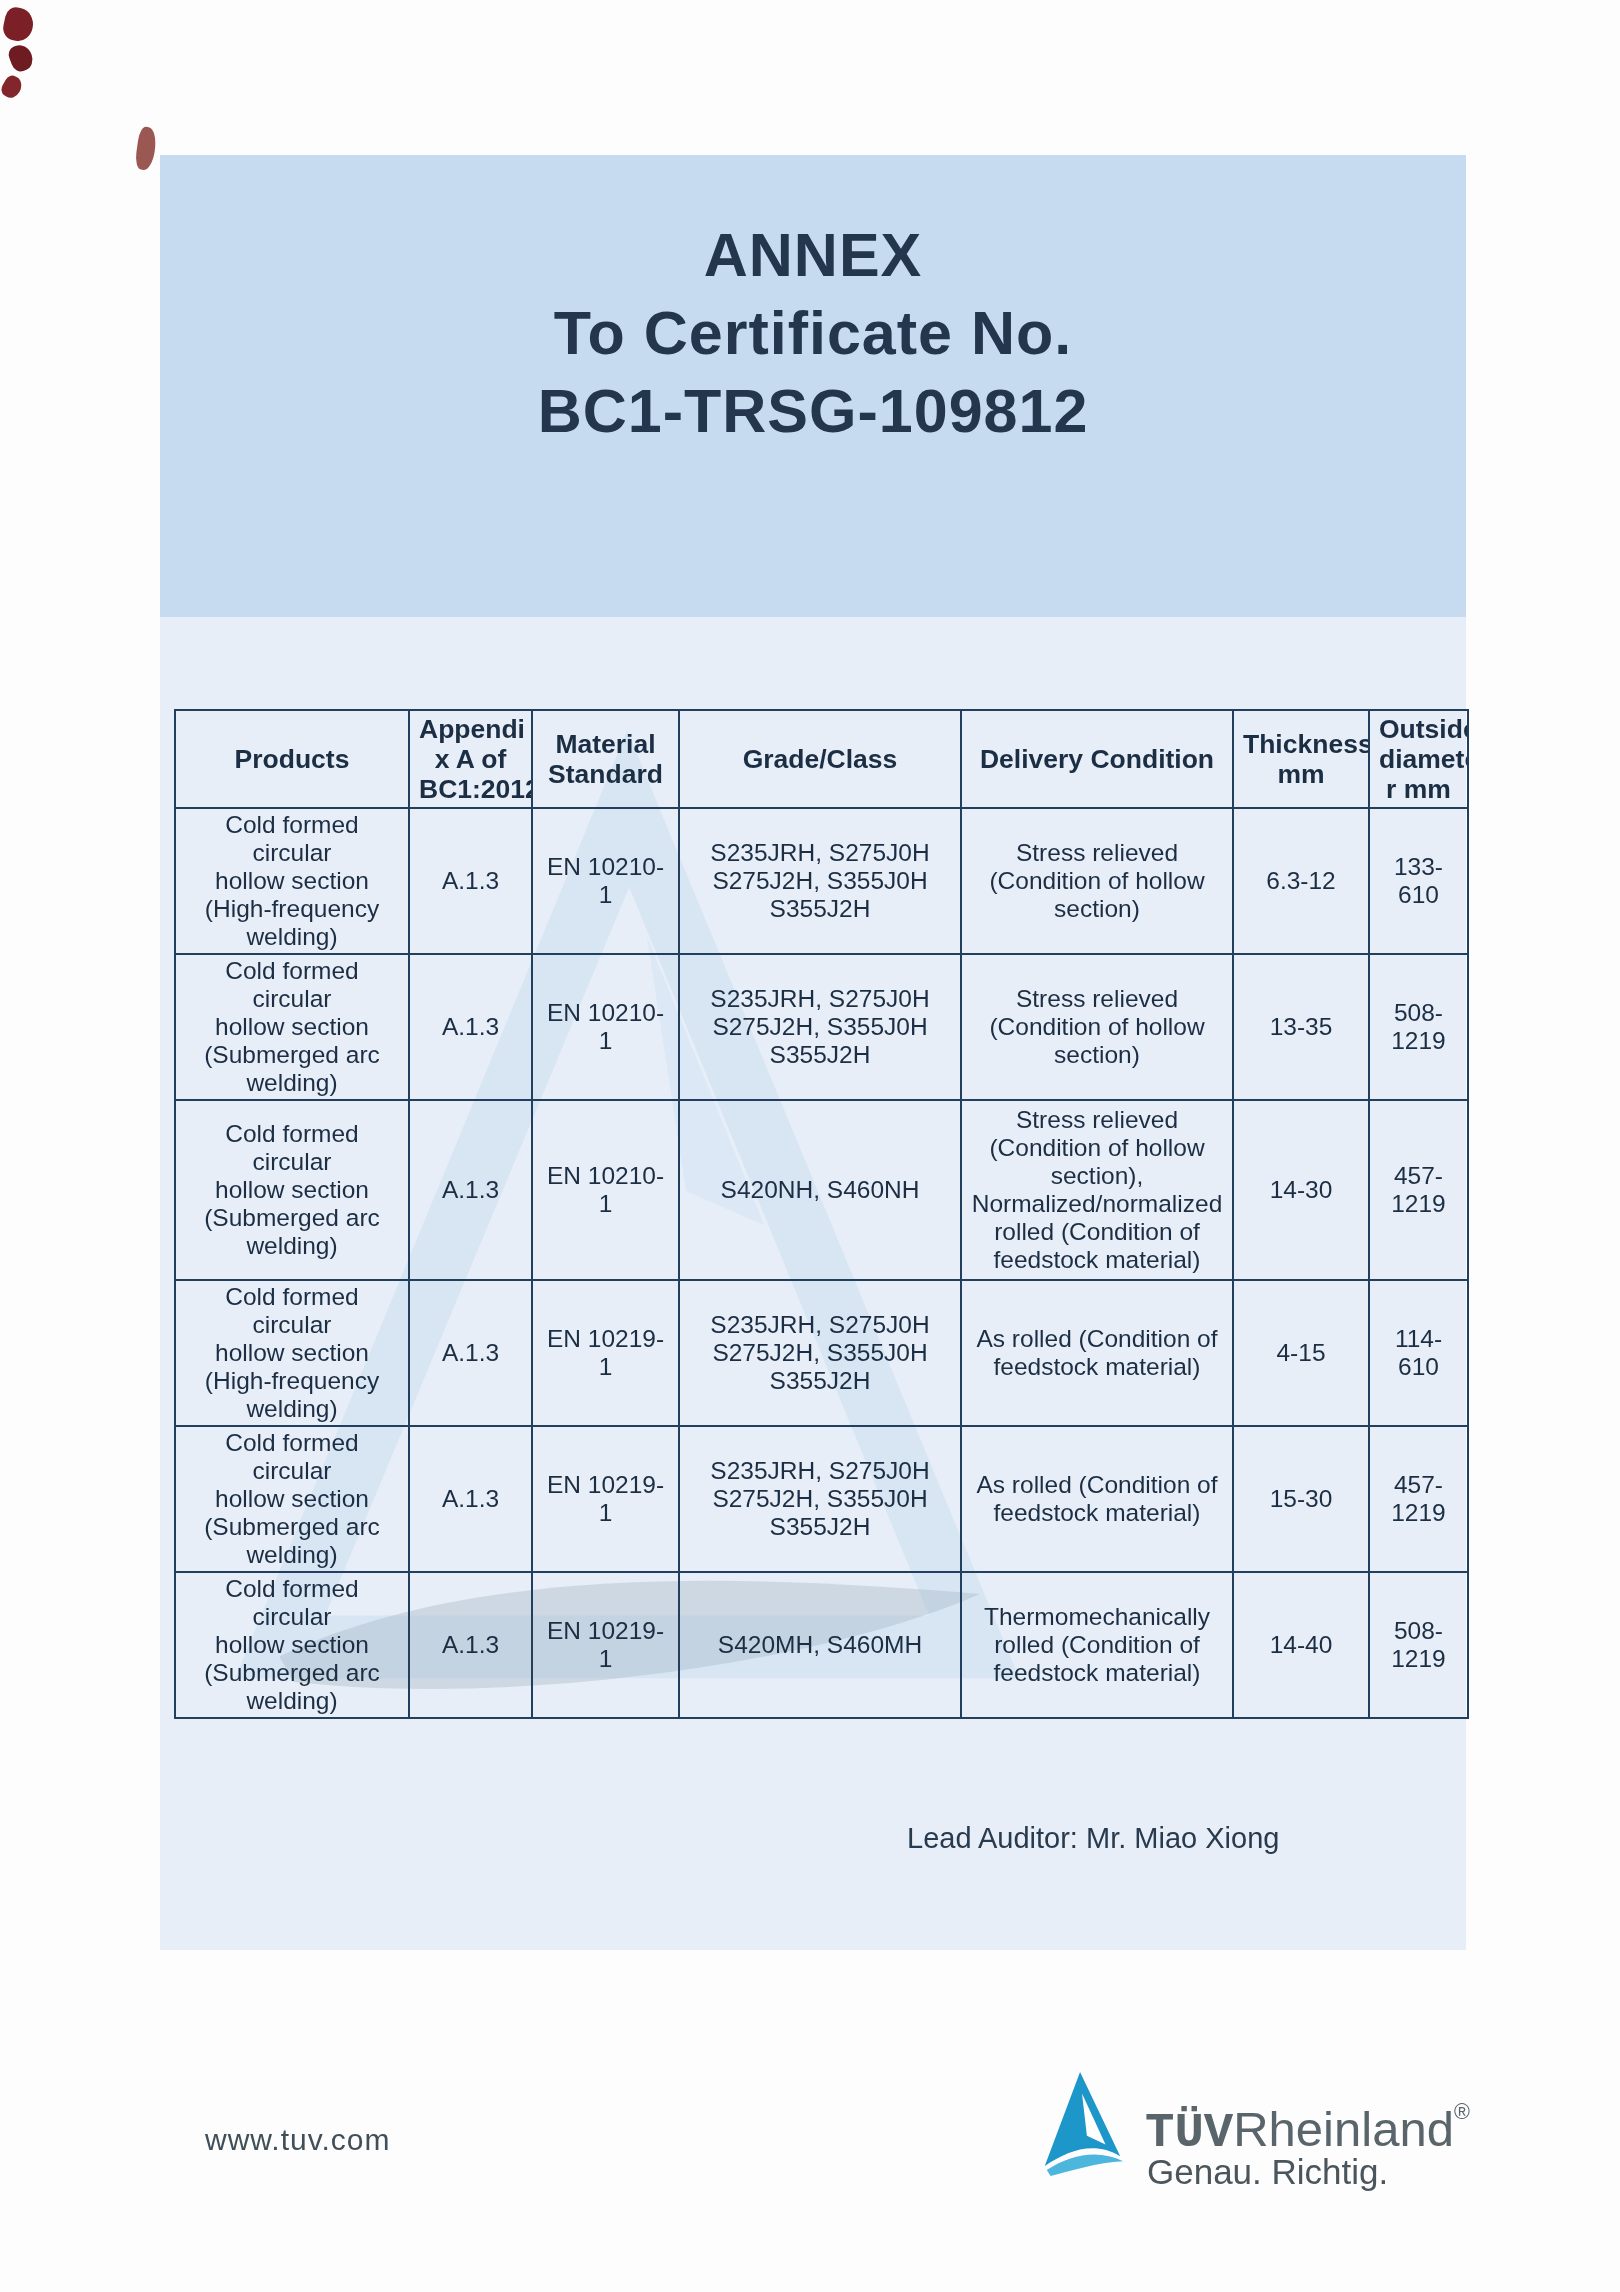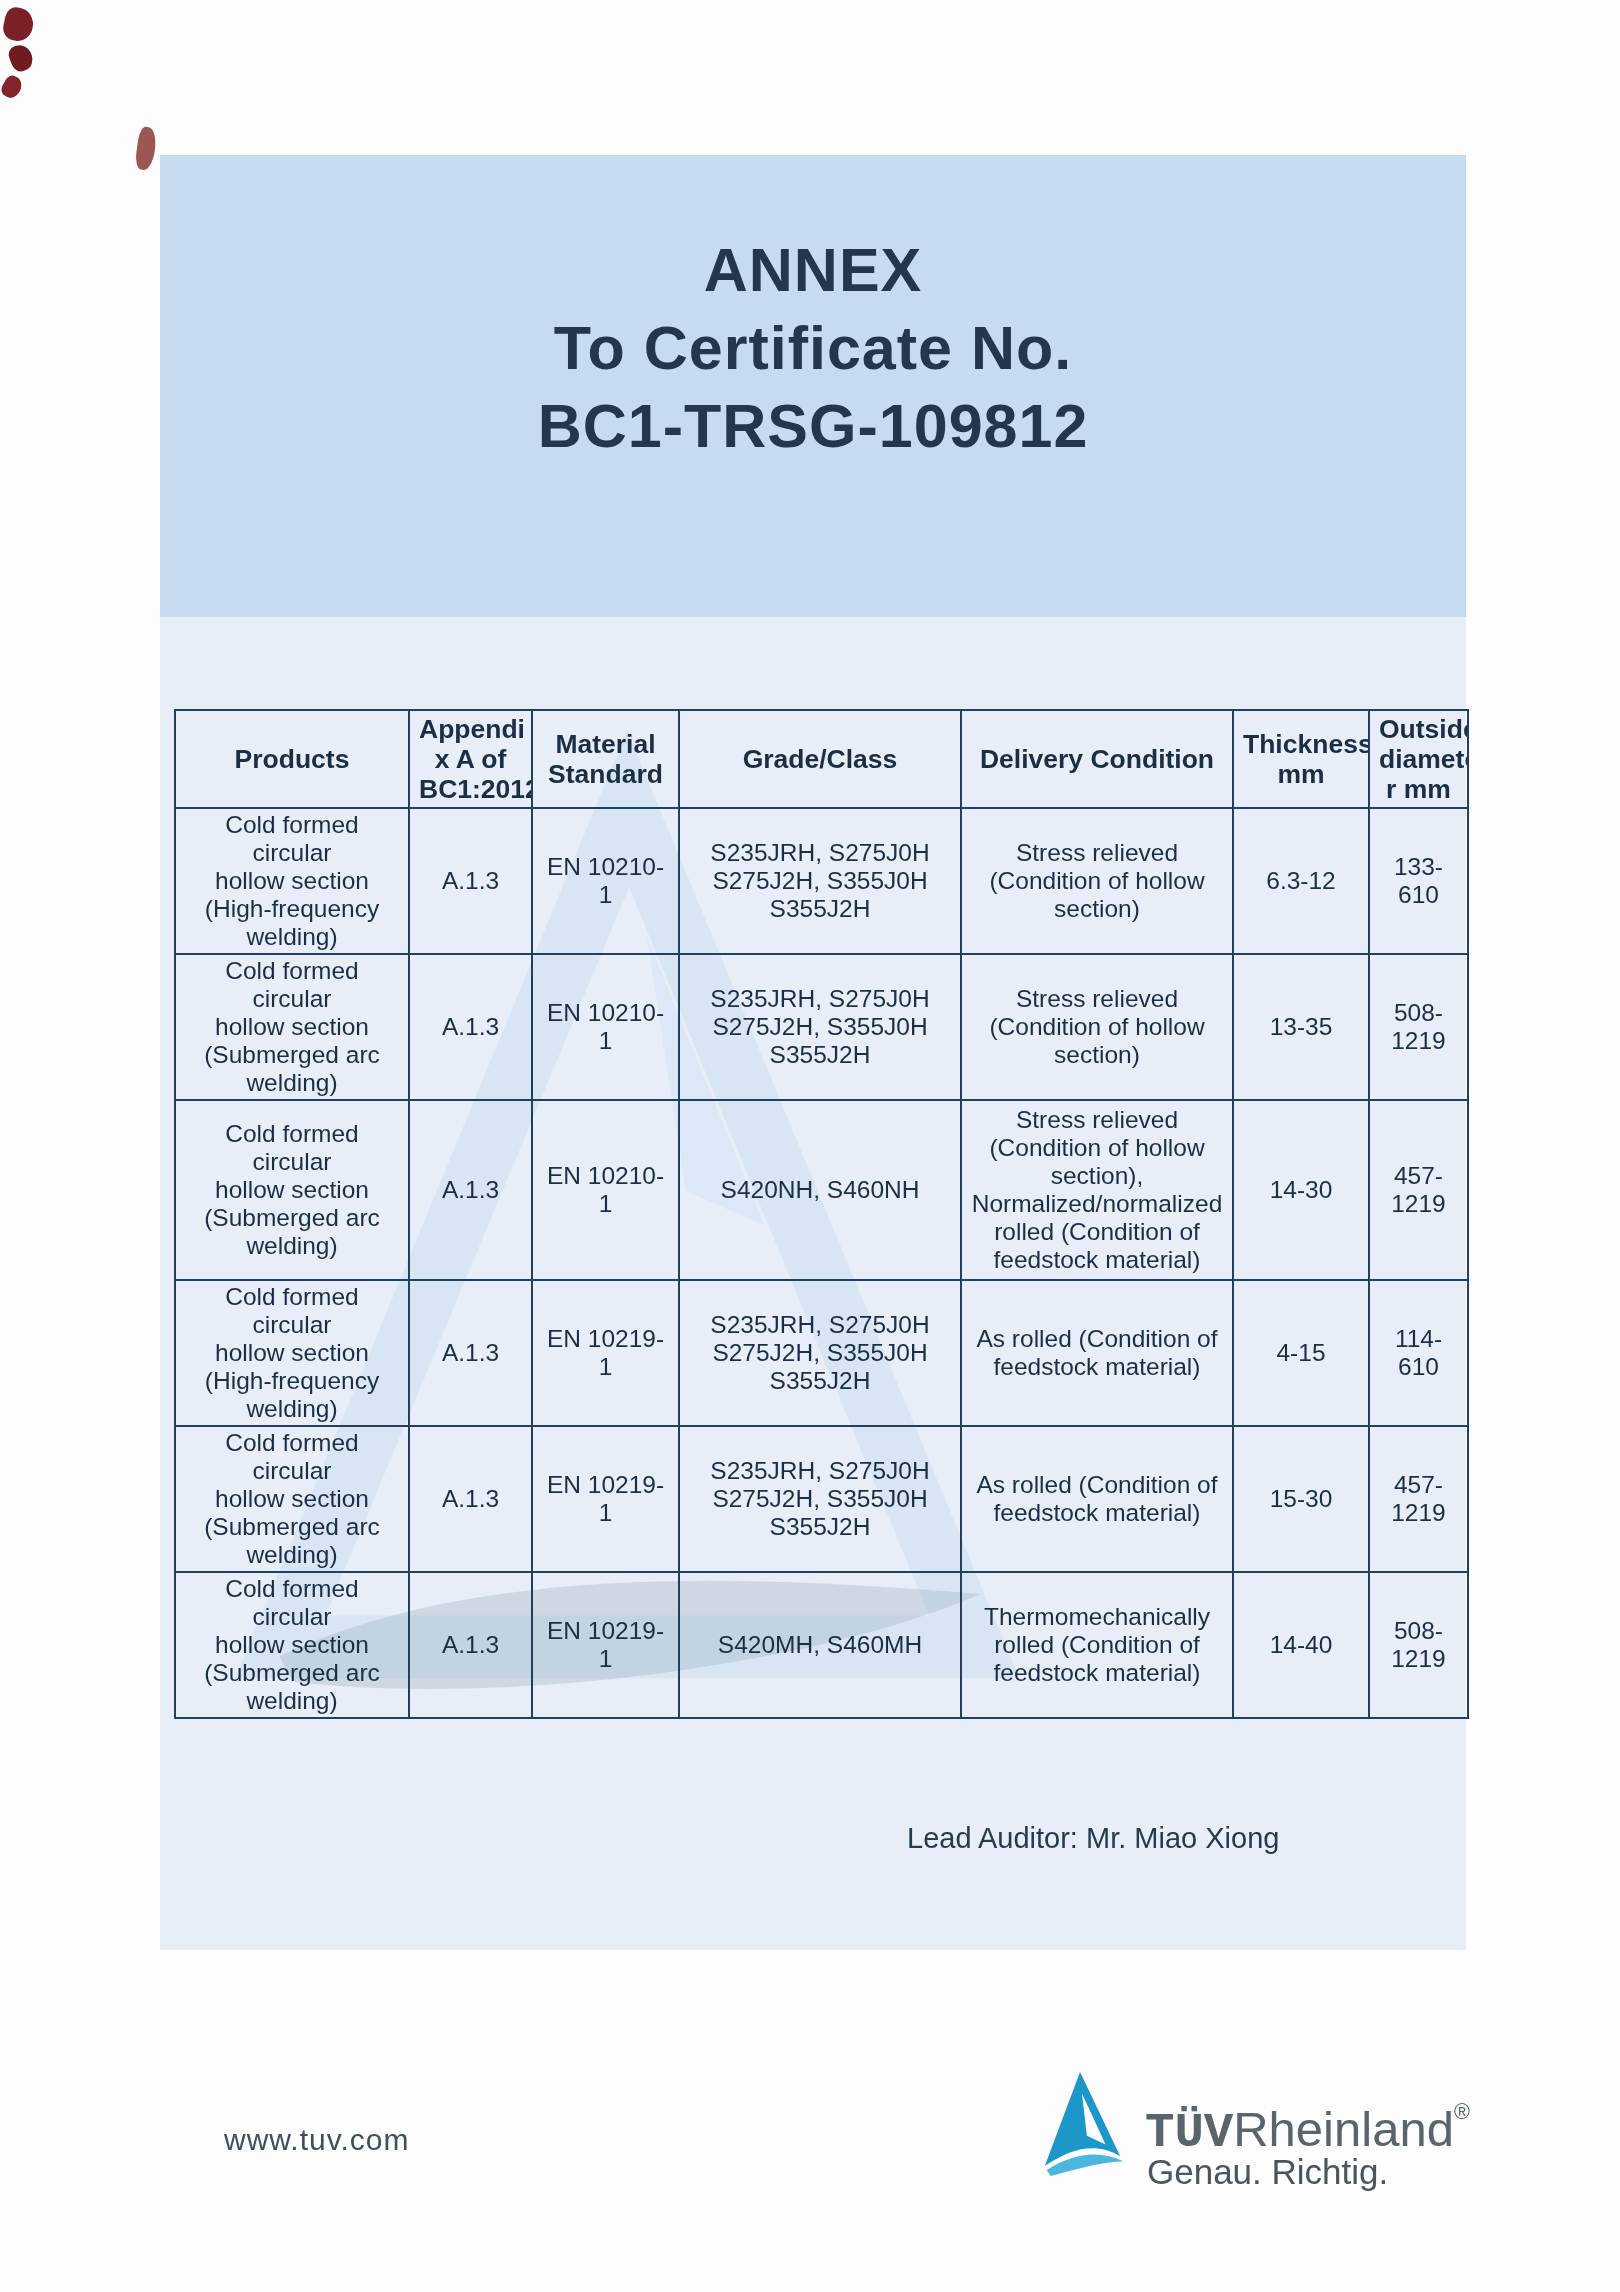--- a/index.html
+++ b/index.html
@@ -13,21 +13,21 @@
   #blob2{left:9.8px;top:45px;width:21.6px;height:25.5px;transform:rotate(-20deg);background:#6e1c22;}
   #blob3{left:2.9px;top:76px;width:17.6px;height:21.6px;transform:rotate(30deg);background:#83262b;}
   #blob4{left:137px;top:127px;width:17.6px;height:43px;transform:rotate(8deg);background:#8a3a33;opacity:.85;}
 
   
   .header-band{
     position:absolute;left:160px;top:155px;width:1306px;height:463px;
     background:#c7dbf0;
   }
   .title-block{
-    position:absolute;left:0;top:76px;width:100%;text-align:center;
+    position:absolute;left:0;top:61px;width:100%;text-align:center;
     color:#24364e;font-weight:bold;font-size:61px;line-height:78px;letter-spacing:1px;
   }
   .title-line{white-space:pre-line;}
 
   
   .body-band{
     position:absolute;left:160px;top:617px;width:1306px;height:1333px;
     background:#e7eef8;
   }
   
@@ -52,21 +52,21 @@
   tbody tr:nth-child(3){height:180px;}
   tbody tr:nth-child(4){height:114px;}
   tbody tr:nth-child(5){height:110px;}
   tbody tr:nth-child(6){height:116px;}
 
   .lead-auditor{
     position:absolute;left:907px;top:1822px;font-size:29px;color:#273a4e;
   }
 
   
-  .website{position:absolute;left:224px;top:2123px;font-size:30px;color:#414f59;letter-spacing:1px;}
+  .website{position:absolute;left:205px;top:2123px;font-size:30px;color:#414f59;letter-spacing:1px;}
   .logo-triangle{position:absolute;left:1033px;top:2068px;}
   .brand{position:absolute;left:1145px;top:2086px;color:#59646b;font-size:49px;line-height:51px;white-space:nowrap;}
   .brand .tuv{font-weight:700;letter-spacing:0;font-family:Liberation Mono, monospace;}
   .brand .rheinland{font-weight:400;}
   .brand sup{font-size:21.6px;vertical-align:27.4px;}
   .tagline{position:absolute;left:1147px;top:2152px;color:#4b555c;font-size:35px;}
 </style>
 </head>
 <body>
 

